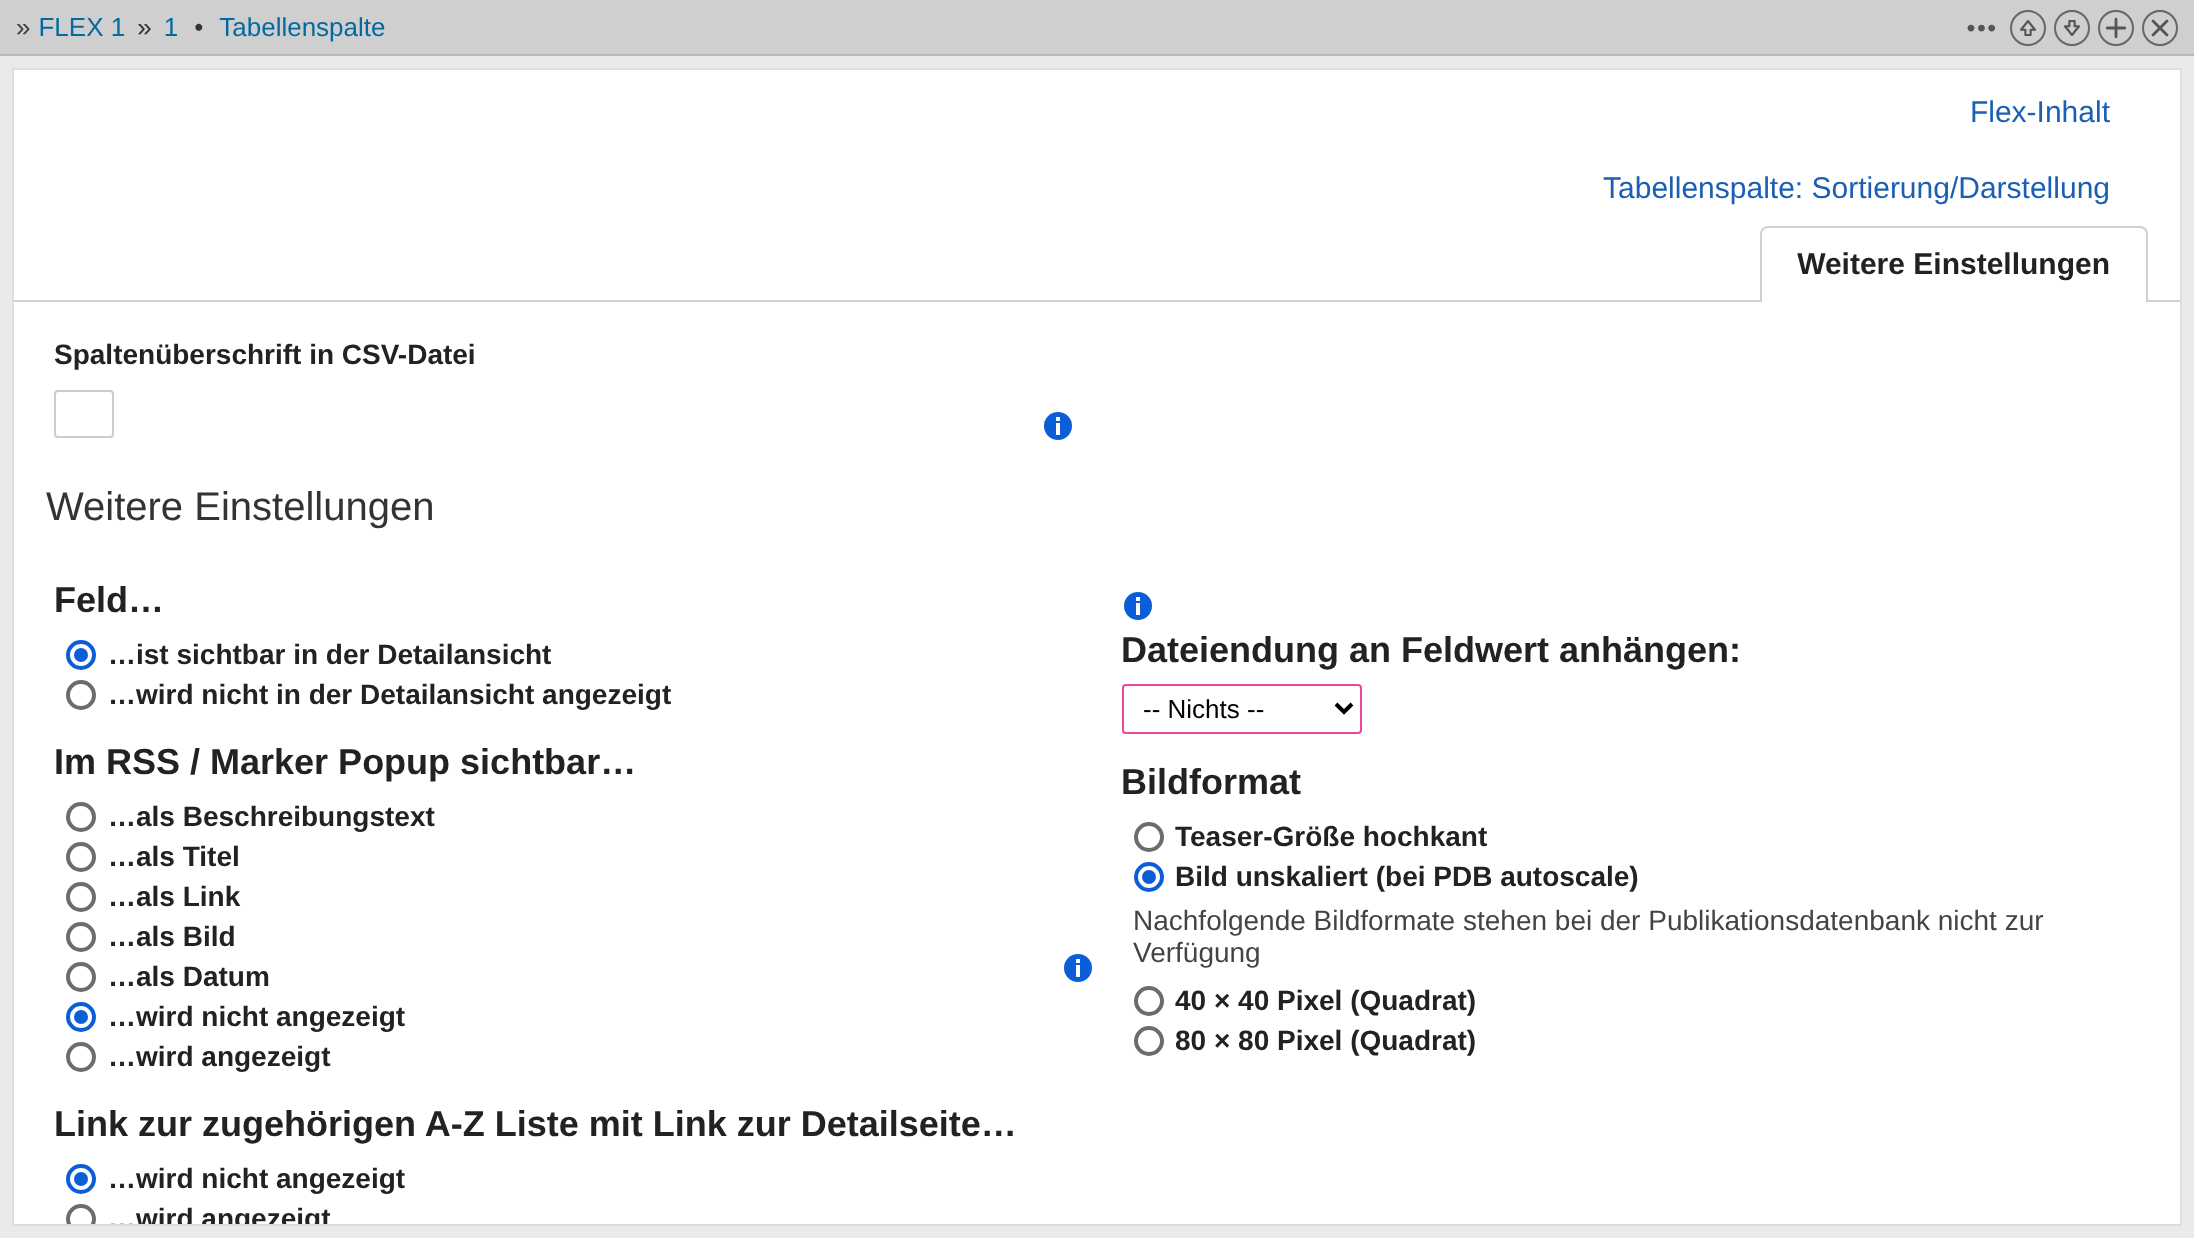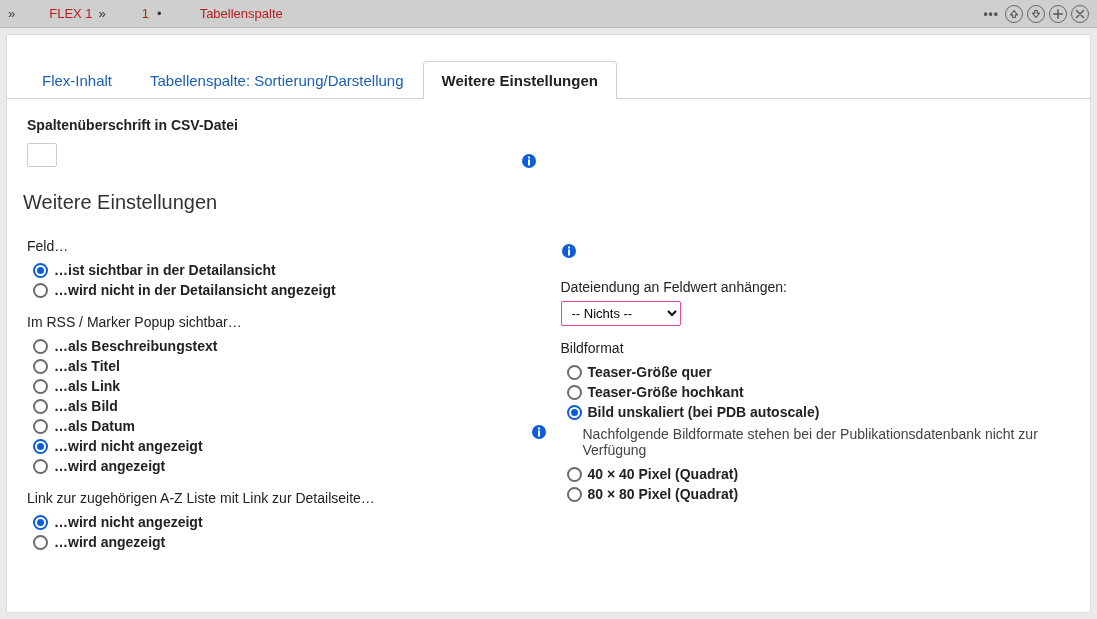--- a/index.html
+++ b/index.html
@@ -33,21 +33,21 @@
     display: flex; align-items: center;
     padding: 0 8px;
     font-size: 13px;
     color: #333;
     border-bottom: 1px solid #b8b8b8;
   }
   .topbar .bc {
     display: flex; align-items: center; gap: 4px;
   }
   .chev { font-size: 13px; color: #404040; }
-  .crumb { color: #b91c1c; margin-left: 30px; }
+  .crumb { color: #0369a1; }
   .sep { color: #333; padding: 0 2px; }
   .dot { padding: 0 4px; }
   .topbar-actions {
     margin-left: auto;
     display: flex; align-items: center; gap: 4px;
   }
   .iconbtn {
     width: 18px; height: 18px;
     border-radius: 50%;
     display: inline-flex; align-items: center; justify-content: center;
@@ -66,24 +66,25 @@
     margin: 6px;
     background: var(--panel-bg);
     border: 1px solid #ddd;
     display: flex; flex-direction: column;
     overflow: hidden;
   }
 
   
   .tabs {
     display: flex; align-items: flex-end;
-    padding: 25px 16px 0 16px;
+    padding: 1px 16px 0 16px;
     border-bottom: 1px solid var(--border);
     gap: 0;
     background: #fff;
+    flex-direction: column;
   }
   .tab {
     padding: 10px 18px;
     font-size: 15px;
     cursor: pointer;
     color: var(--blue-link);
     border: 1px solid transparent;
     border-bottom: none;
     border-top-left-radius: 4px;
     border-top-right-radius: 4px;
@@ -128,22 +129,22 @@
   }
   .info-icon svg { display:block; }
 
   h2.section {
     font-size: 20px;
     font-weight: 400;
     margin: 6px 0 10px -4px;
     color: #333;
   }
   h3.sub {
-    font-size: 14px;
-    font-weight: 400;
+    font-size: 18px;
+    font-weight: 700;
     margin: 14px 0 6px 0;
   }
 
   
   .rgroup { padding-left: 6px; }
   .ritem {
     display: flex; align-items: center;
     gap: 6px;
     padding: 2px 0;
     font-size: 14px;
@@ -158,21 +159,21 @@
     background: #fff;
   }
   .radio.sel { border-color: var(--blue); }
   .radio.sel::after {
     content: "";
     width: 7px; height: 7px;
     border-radius: 50%;
     background: var(--blue);
   }
 
-  .small-muted { font-weight: 400; font-size: 14px; color: var(--muted); margin: 4px 0 6px 16px; }
+  .small-muted { font-weight: 400; font-size: 14px; color: var(--muted); margin: 4px 0 6px 0; }
 
   
   .right-col { position: relative; }
   .right-title { font-size: 18px; margin: 0 0 2px 0; font-weight: 400;}
   .right-sub { font-size: 16px; font-weight: 400; margin: 0 0 8px 0; }
 
   .inline-info {
     display: inline-flex; align-items: center; justify-content: center;
     width: 16px; height: 16px;
     color: var(--blue);
@@ -353,29 +354,25 @@
         </div>
 
         <div class="right-col">
           <div style="height:18px"></div>
           <span class="inline-info">
               <svg width="16" height="16" viewBox="0 0 16 16">
                 <use href="#i-info"></use>
               </svg>
             </span>
 
-          <h3 class="sub" style="margin-top:20px">Dateiendung an Feldwert anhängen:</h3>
+          <h3 class="sub" style="margin-top:4px">Dateiendung an Feldwert anhängen:</h3>
           <select class="select-like" id="ext-select"><option>-- Nichts --</option></select>
 
           <h3 class="sub">Bildformat</h3>
           <div class="rgroup" id="grp-img">
-              <div class="ritem">
-                <span class="radio"></span>
-                <span>Teaser-Größe quer</span>
-              </div>
               <div class="ritem">
                 <span class="radio"></span>
                 <span>Teaser-Größe hochkant</span>
               </div>
               <div class="ritem">
                 <span class="radio sel"></span>
                 <span>Bild unskaliert (bei PDB autoscale)</span>
               </div>
               <div class="small-muted">Nachfolgende Bildformate stehen bei der Publikationsdatenbank nicht zur Verfügung</div>
               <div class="ritem">

